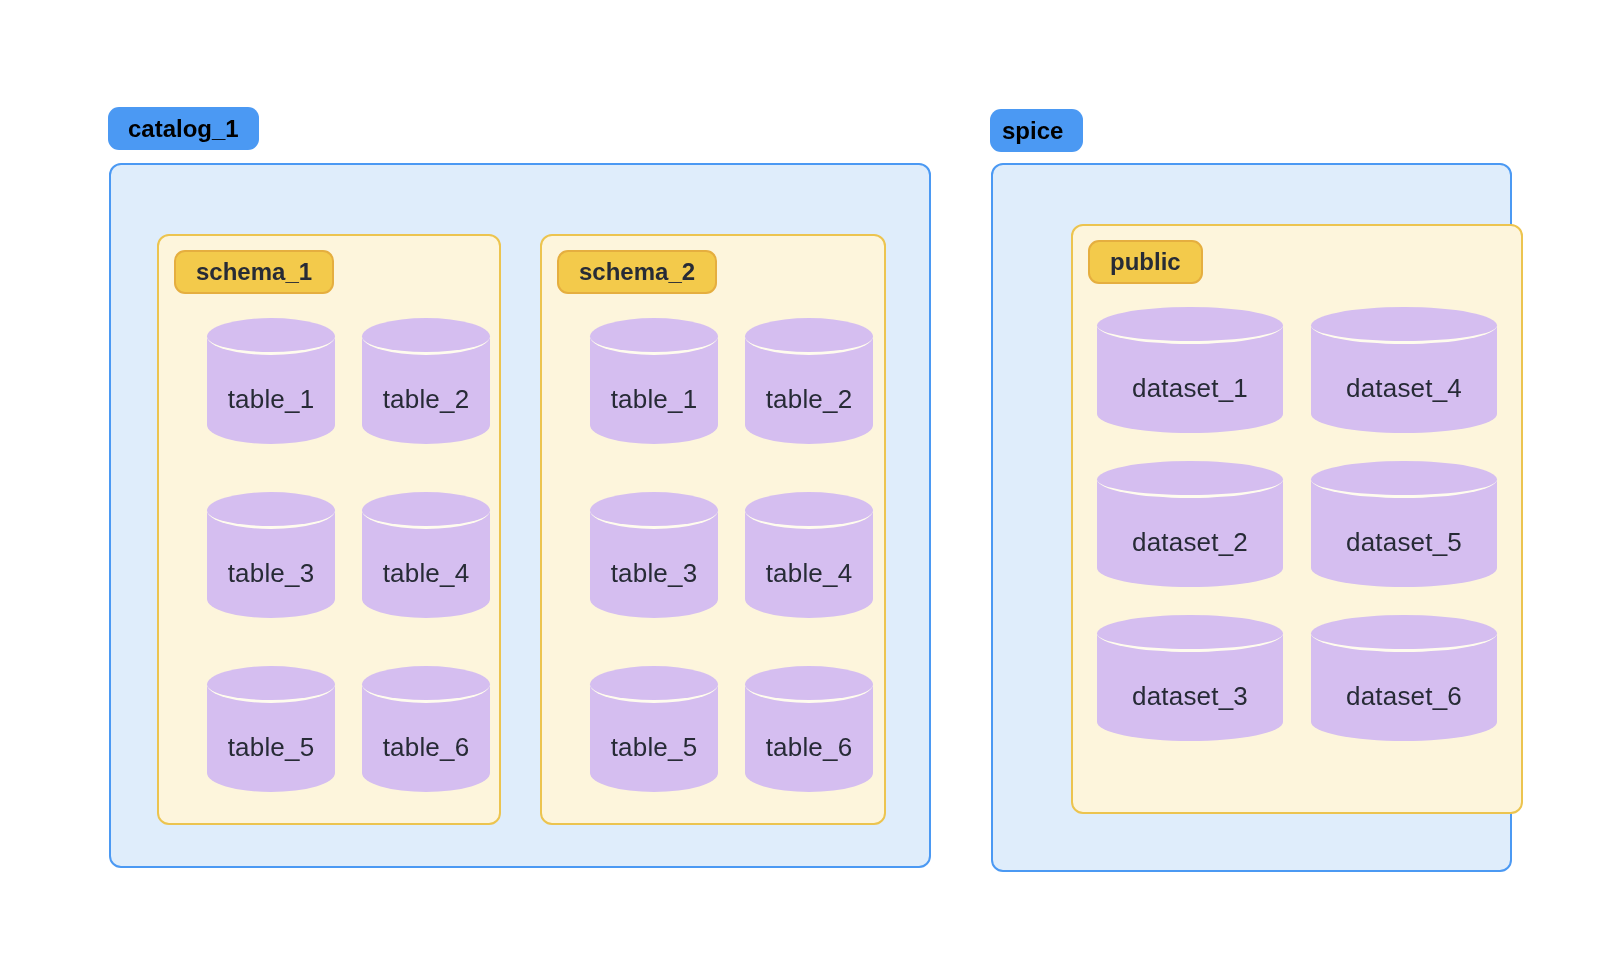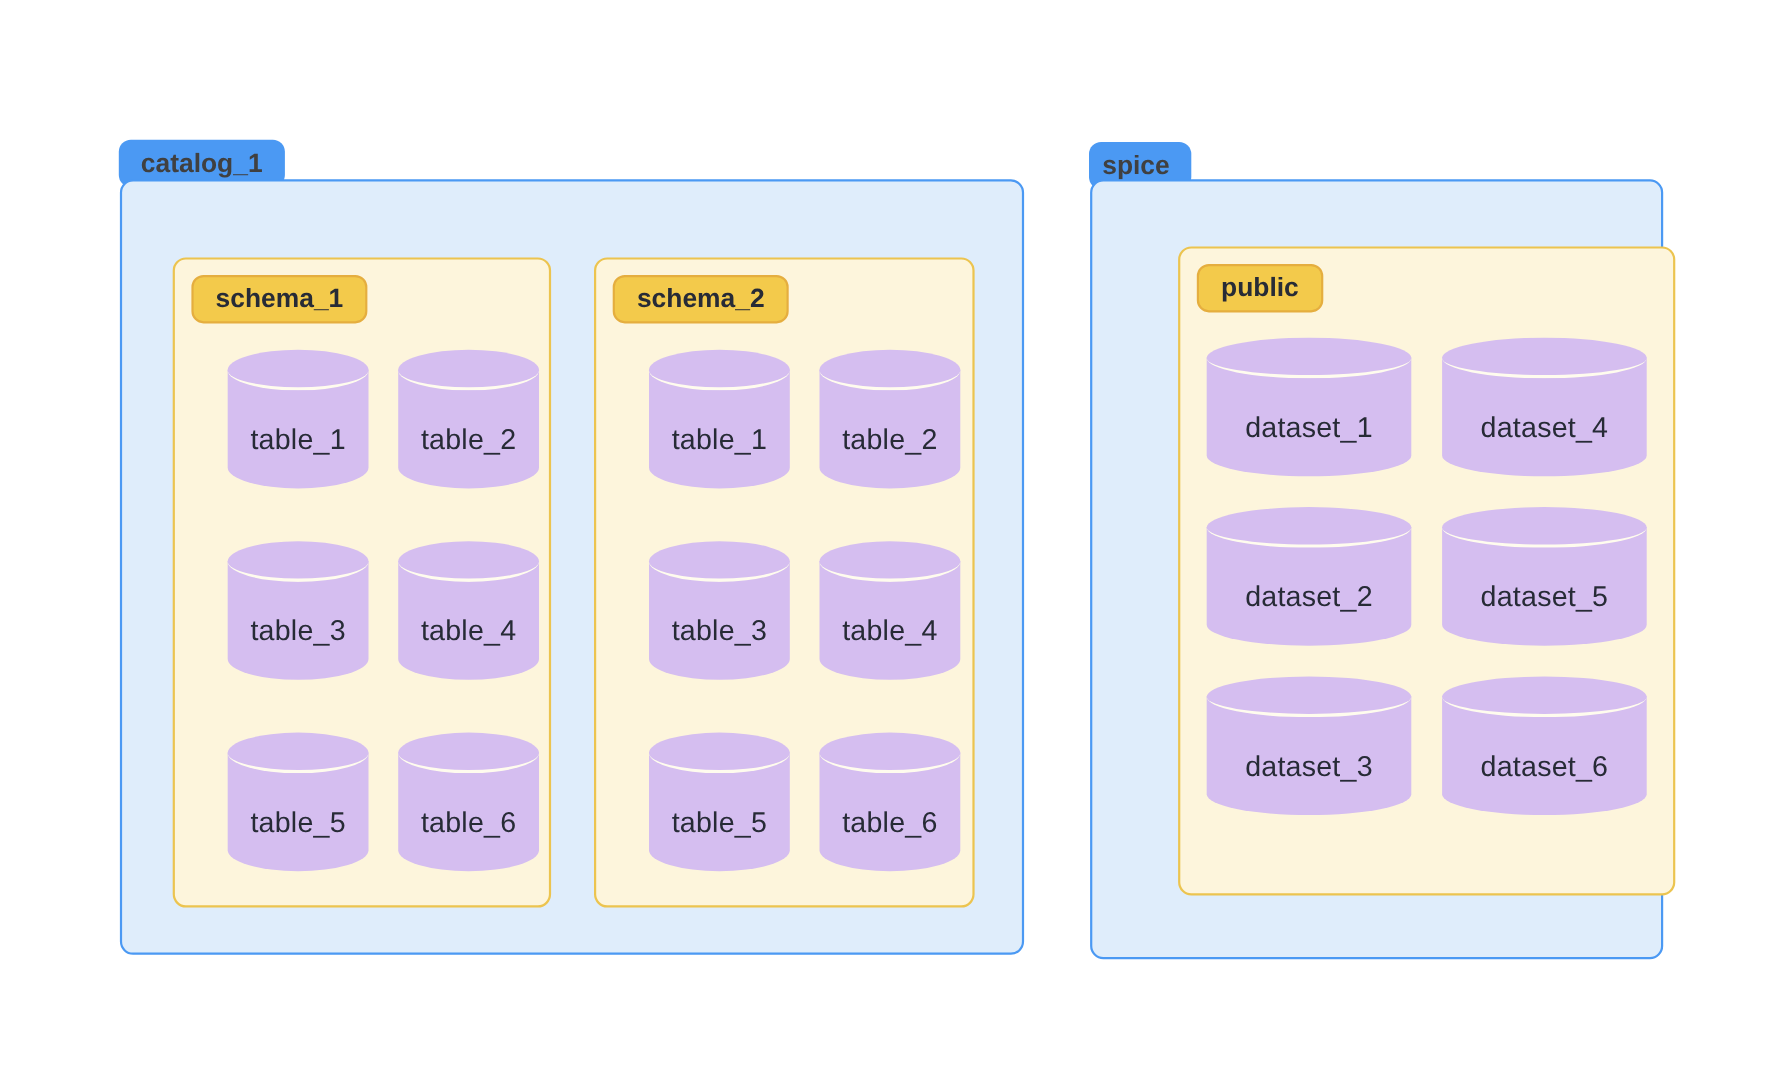--- a/index.html
+++ b/index.html
@@ -20,23 +20,22 @@
     font-weight: 700;
     font-size: 24px;
     line-height: 1;
     border-radius: 11px;
     padding: 0 20px;
     box-sizing: border-box;
     white-space: nowrap;
   }
   .pill-blue {
     background: var(--blue, #4B99F3);
-    color: #404040;
+    color: #000000;
     height: 43px;
-    margin-top: 20px;
   }
   .pill-gold {
     background: var(--gold, #F3CA4B);
     border: 2px solid var(--gold-border, #E5AE3F);
     color: var(--dark-text, #20242E);
     height: 44px;
   }
 
   
   .bluebox {

